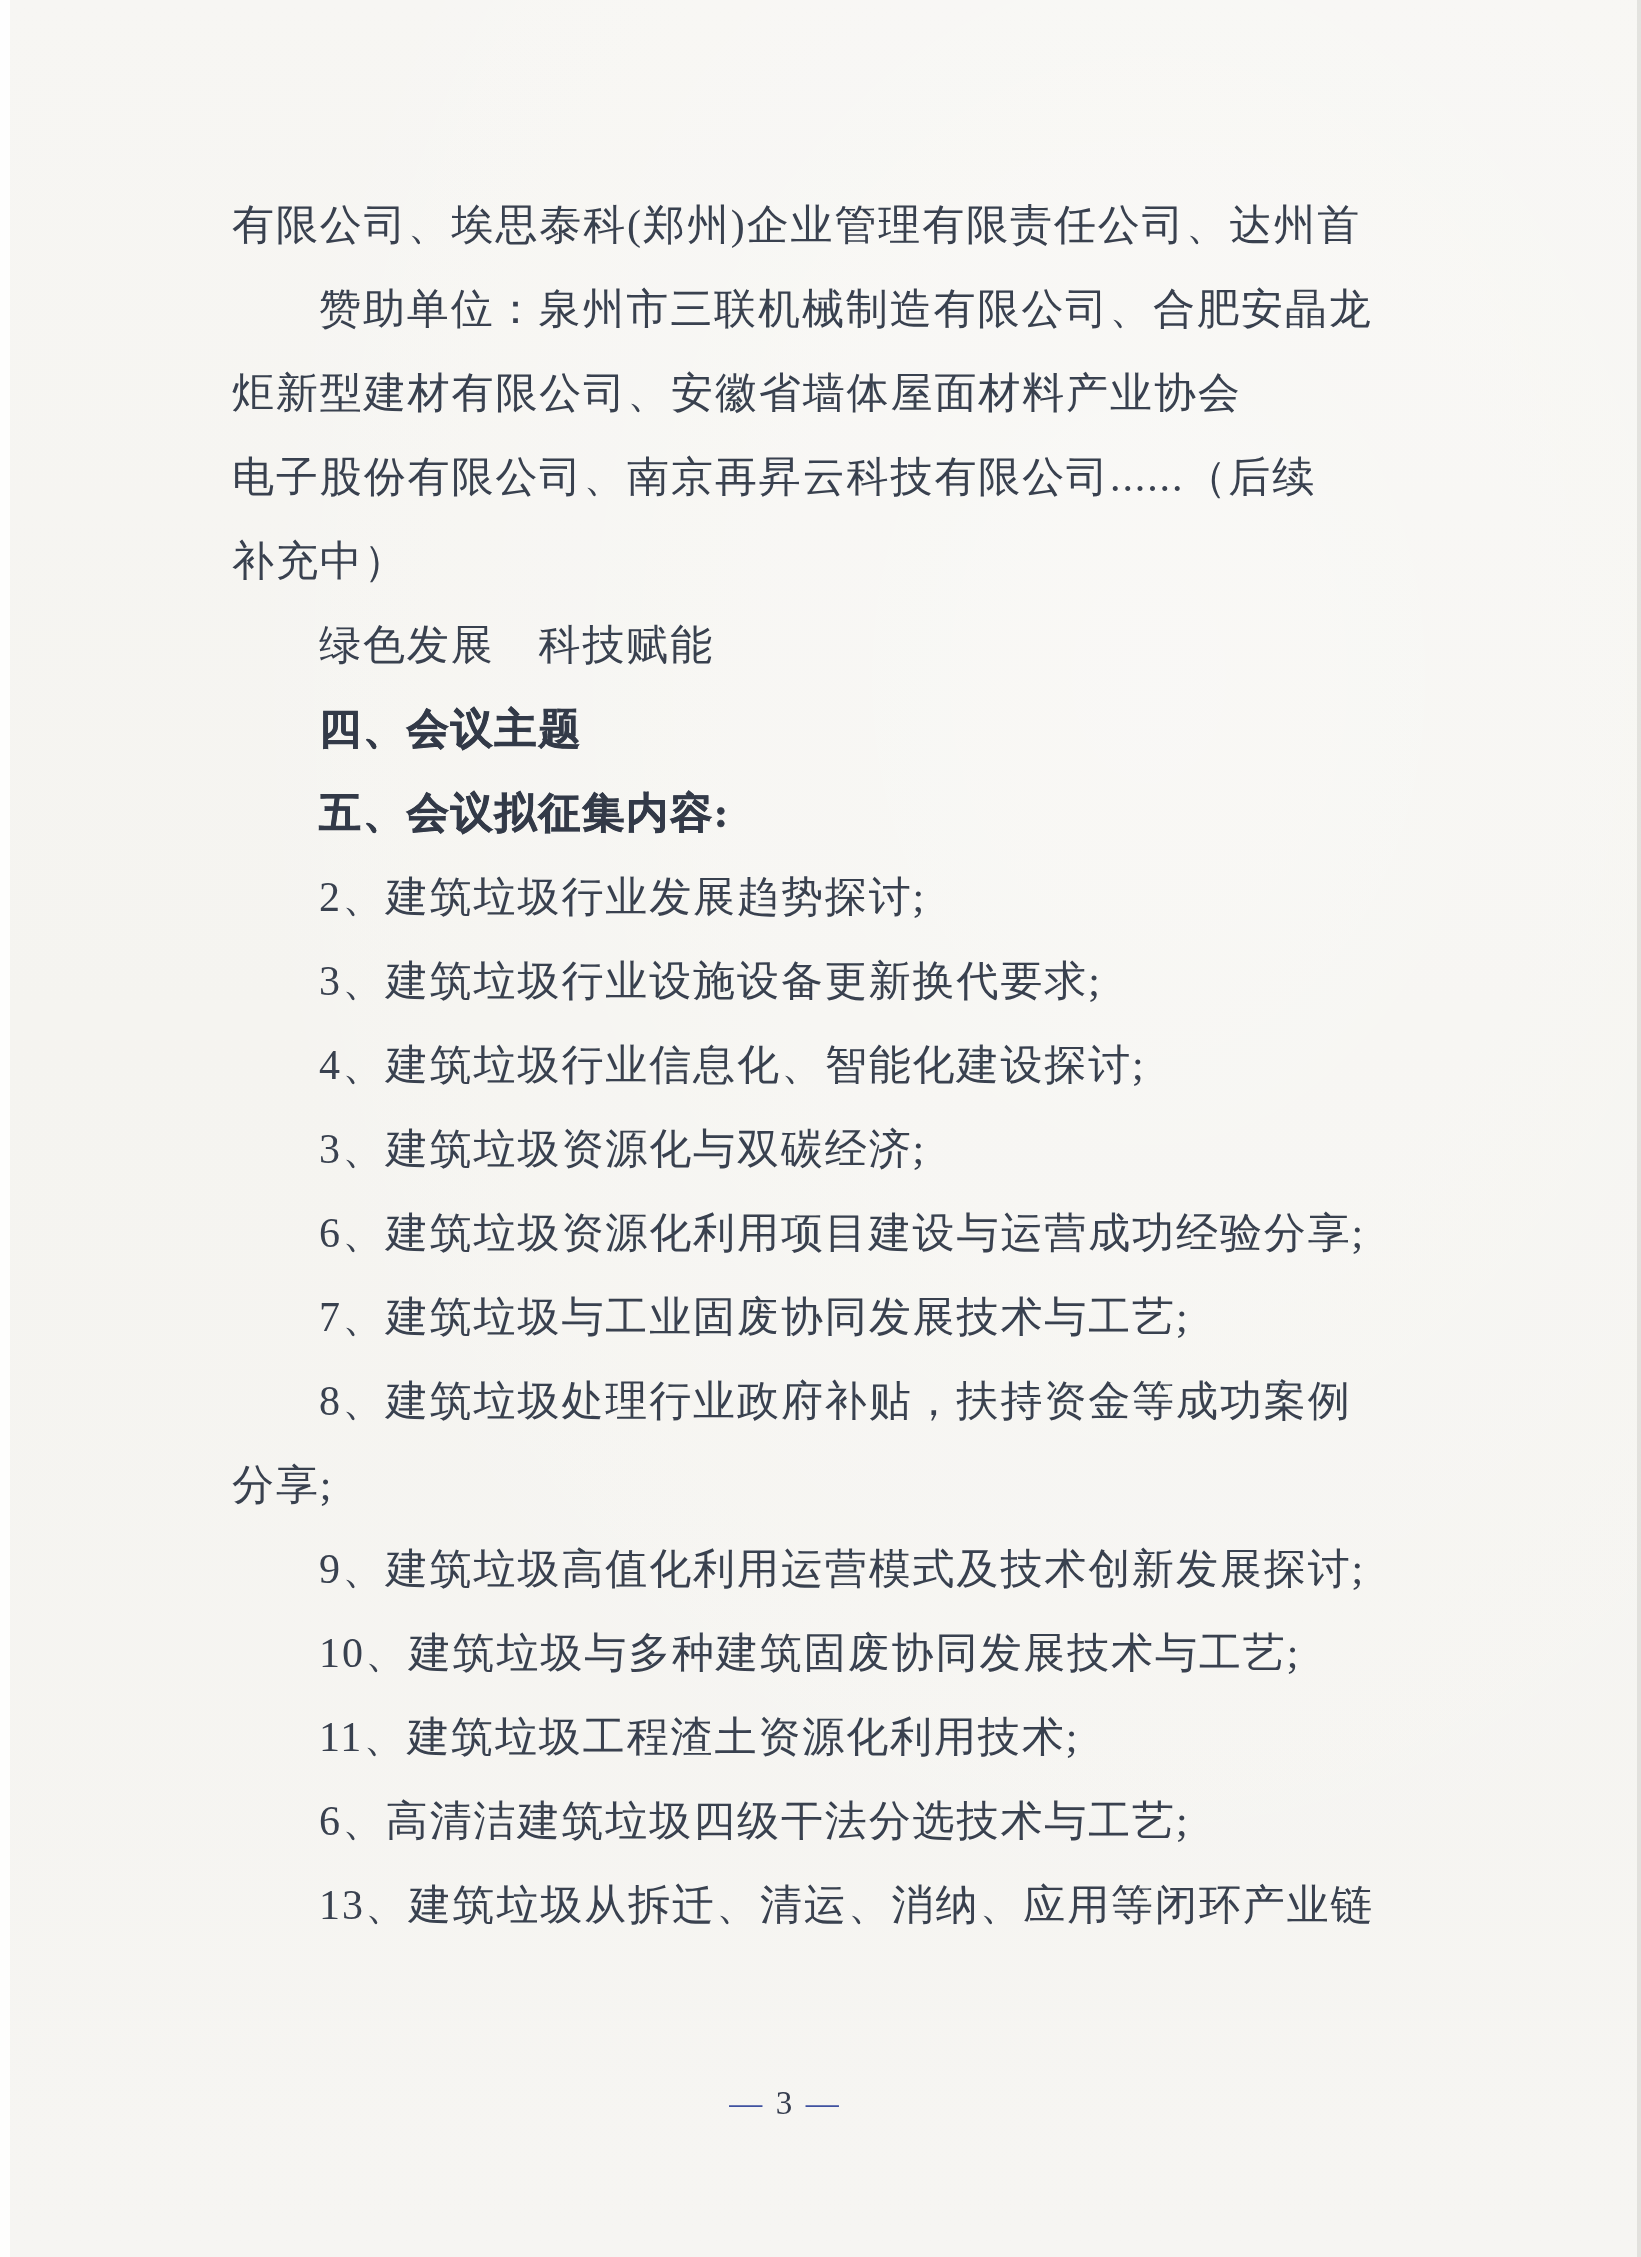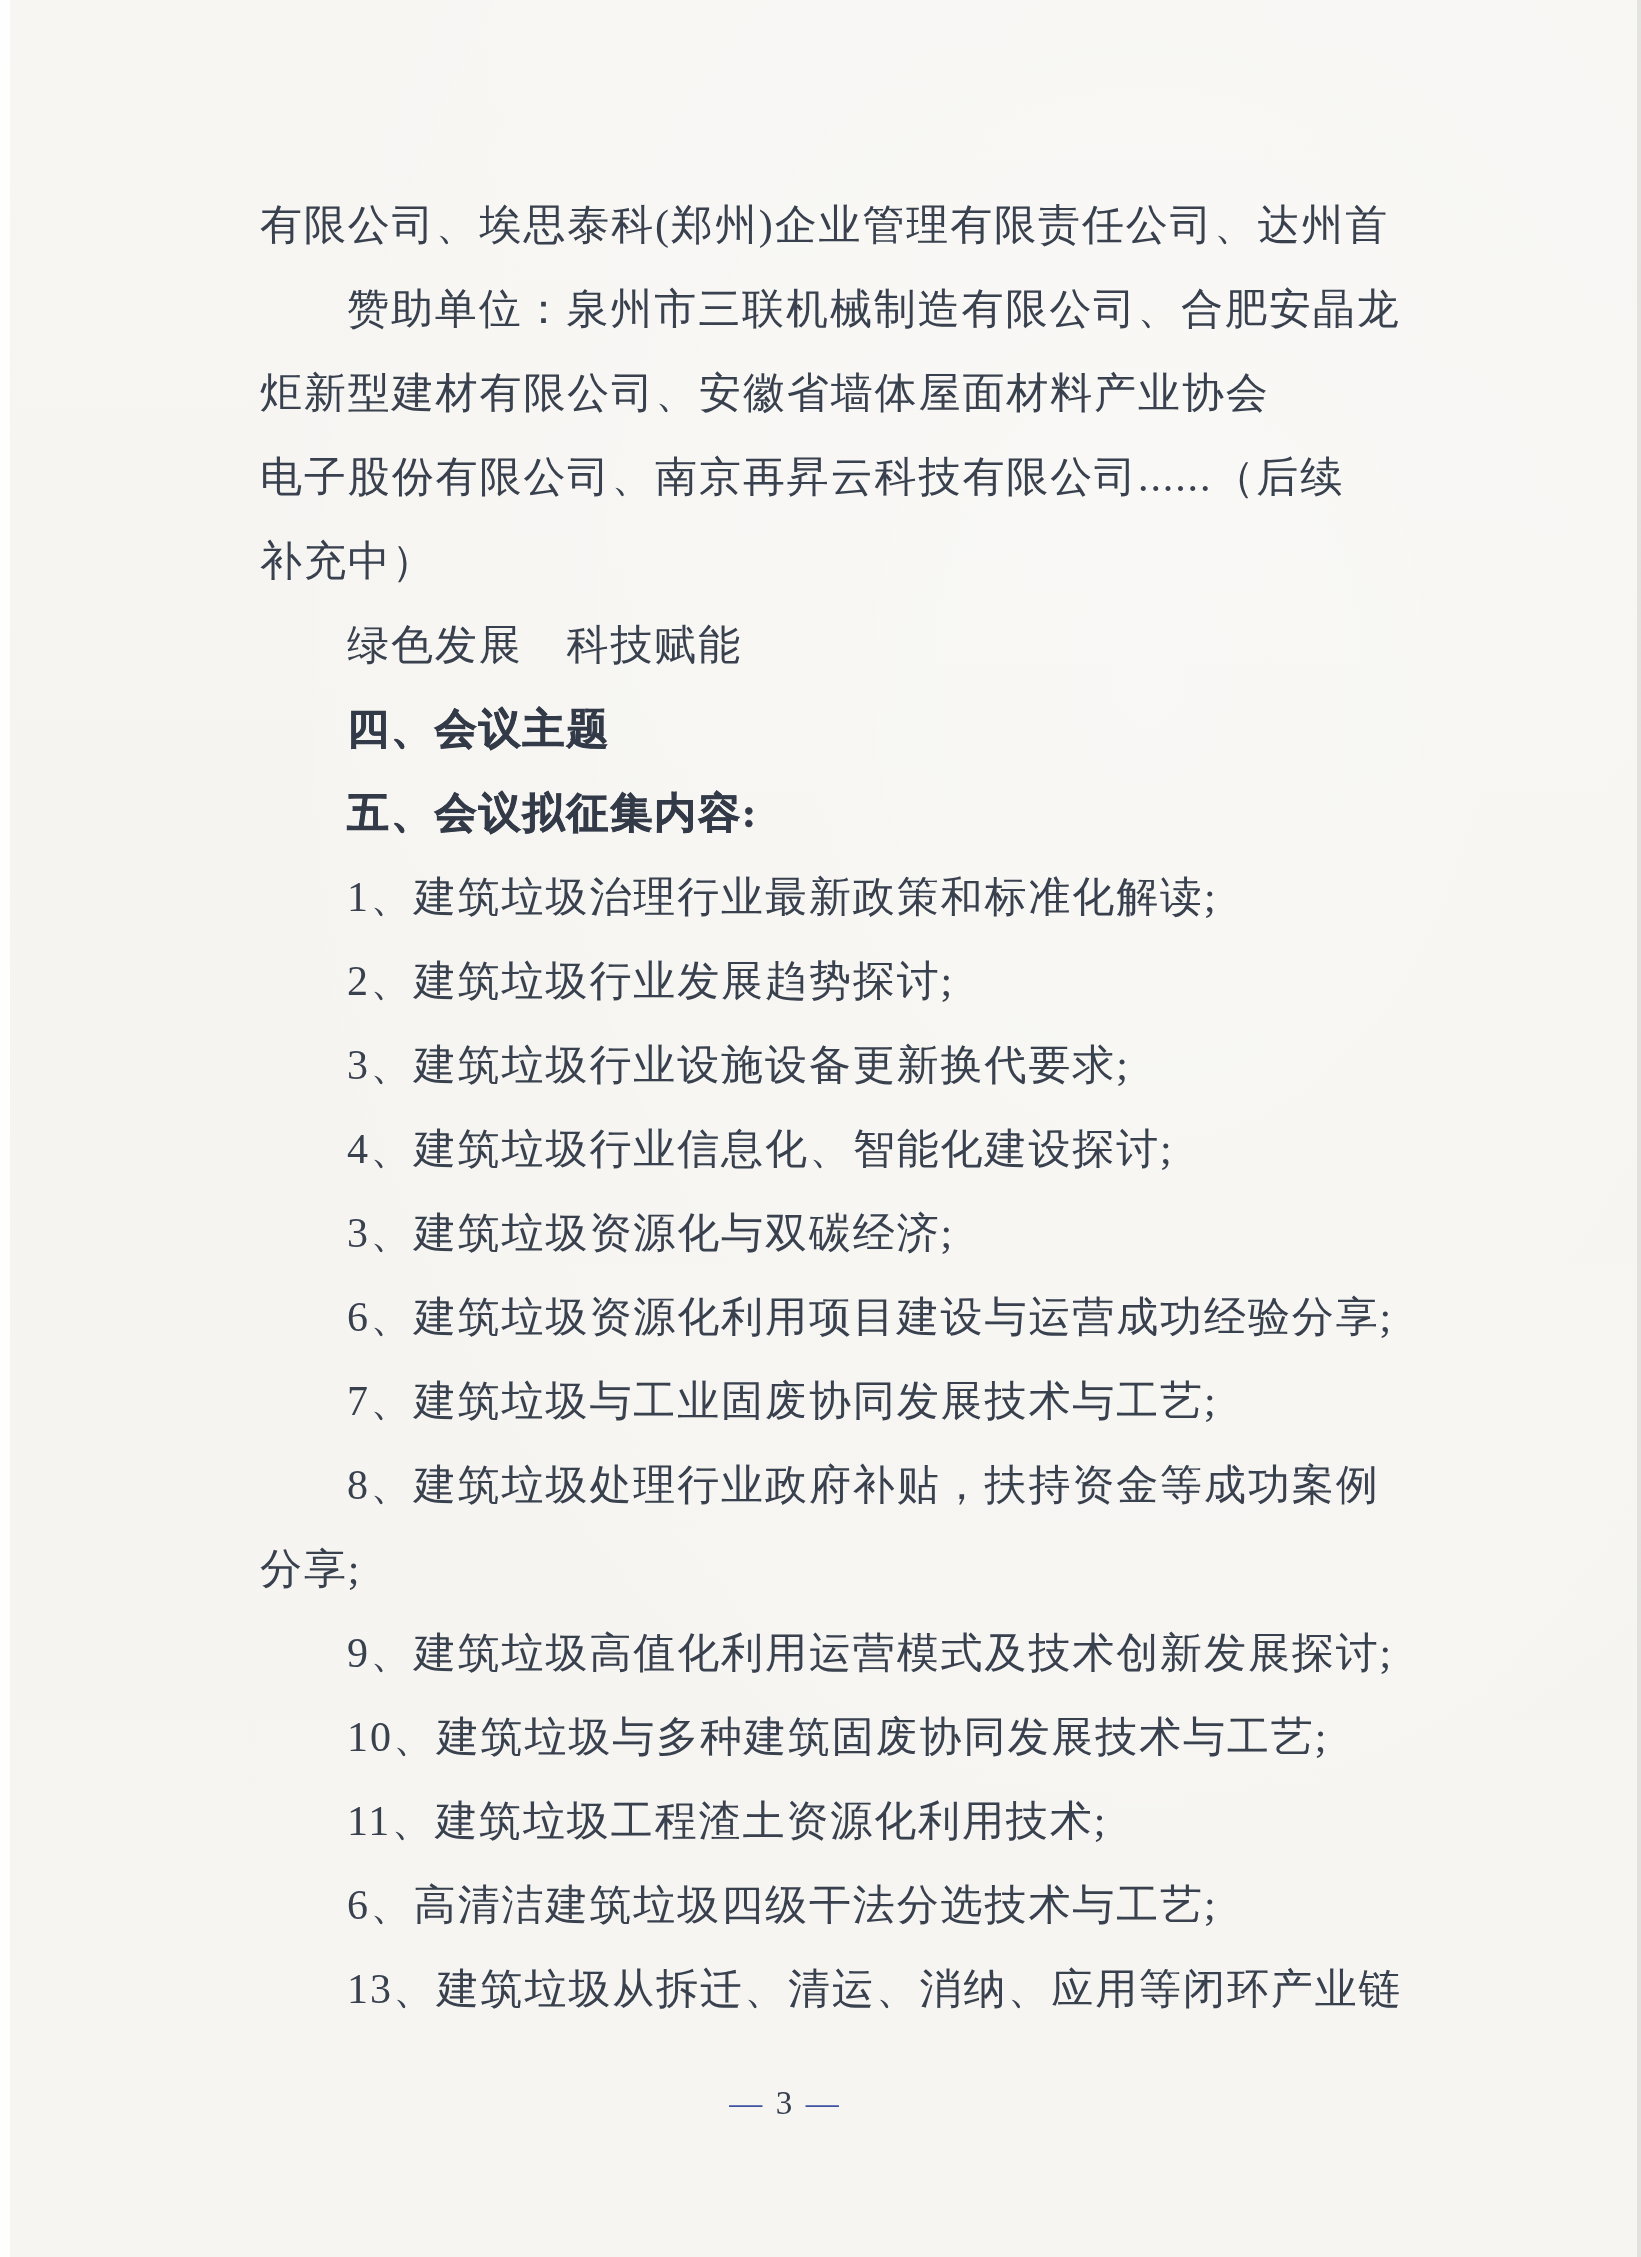--- a/index.html
+++ b/index.html
@@ -40,21 +40,20 @@
   }
   .content {
     position: absolute;
     left: 232px;
     top: 183px;
     width: 1197px;
     color: var(--ink);
     font-size: 42px;
     line-height: 84px;
     letter-spacing: 1.9px;
-    margin-left: 28px;
   }
   .line {
     white-space: nowrap;
     height: 84px;
   }
   .line.indent { padding-left: 87px; }
   .line.bold {
     font-weight: 700;
     color: #333a48;
     -webkit-text-stroke: 0.6px #333a48;
@@ -80,21 +79,20 @@
 <div class="page">
   <div class="content" id="content">
       <div class="line">有限公司、埃思泰科(郑州)企业管理有限责任公司、达州首</div>
       <div class="line indent">赞助单位：泉州市三联机械制造有限公司、合肥安晶龙</div>
       <div class="line">炬新型建材有限公司、安徽省墙体屋面材料产业协会</div>
       <div class="line">电子股份有限公司、南京再昇云科技有限公司......（后续</div>
       <div class="line">补充中）</div>
       <div class="line indent">绿色发展　科技赋能</div>
       <div class="line indent bold">四、会议主题</div>
       <div class="line indent bold">五、会议拟征集内容:</div>
-      <div class="line indent">1、建筑垃圾治理行业最新政策和标准化解读;</div>
       <div class="line indent">2、建筑垃圾行业发展趋势探讨;</div>
       <div class="line indent">3、建筑垃圾行业设施设备更新换代要求;</div>
       <div class="line indent">4、建筑垃圾行业信息化、智能化建设探讨;</div>
       <div class="line indent">3、建筑垃圾资源化与双碳经济;</div>
       <div class="line indent">6、建筑垃圾资源化利用项目建设与运营成功经验分享;</div>
       <div class="line indent">7、建筑垃圾与工业固废协同发展技术与工艺;</div>
       <div class="line indent">8、建筑垃圾处理行业政府补贴，扶持资金等成功案例</div>
       <div class="line">分享;</div>
       <div class="line indent">9、建筑垃圾高值化利用运营模式及技术创新发展探讨;</div>
       <div class="line indent">10、建筑垃圾与多种建筑固废协同发展技术与工艺;</div>

